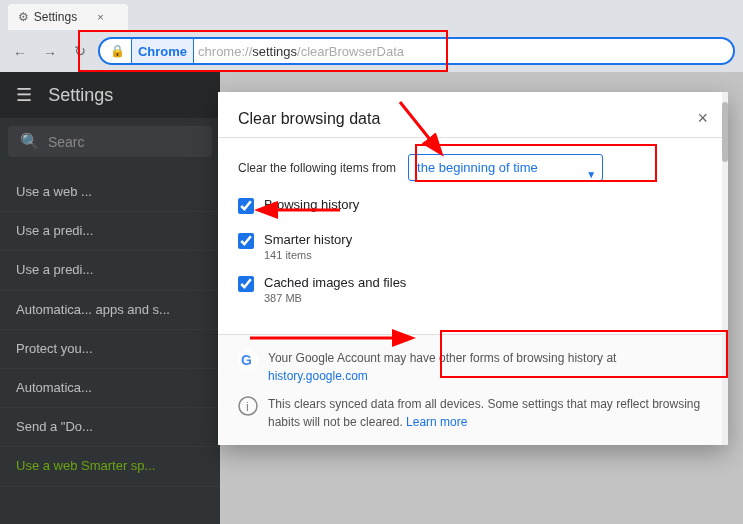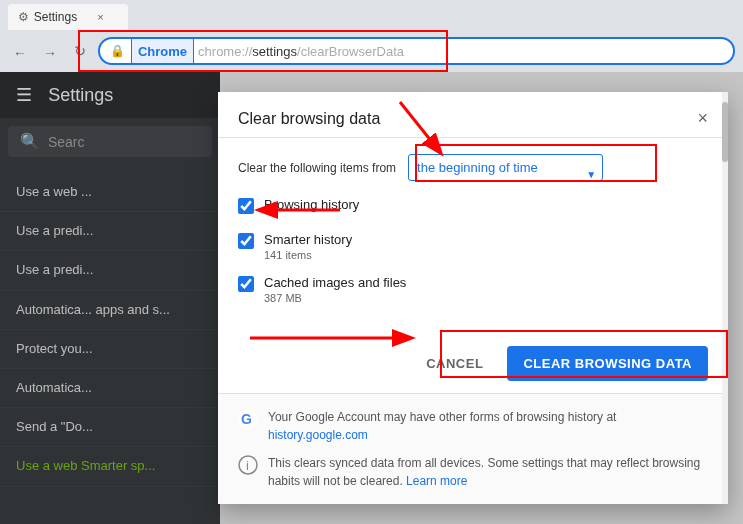--- a/index.html
+++ b/index.html
@@ -471,24 +471,20 @@
       <div class="checkbox-wrapper">
         <input type="checkbox" checked="" style="">
       </div>
       <div class="checkbox-content">
         <div class="item-title">Cached images and files</div>
         <div class="item-sub">387 MB</div>
       </div>
     </div>
   </div>
 
-  <div class="modal-footer">
-    <button class="btn-cancel">CANCEL</button>
-    <button class="btn-clear">CLEAR BROWSING DATA</button>
-  </div>
 
   <div class="modal-info">
     <div class="info-row">
       <div class="info-icon">
         <svg width="20" height="20" viewBox="0 0 20 20">
           <circle cx="10" cy="10" r="10" fill="white"></circle>
           <text x="3" y="15" font-size="14" font-weight="bold" fill="#4285f4">G</text>
         </svg>
       </div>
       <div class="info-text">

